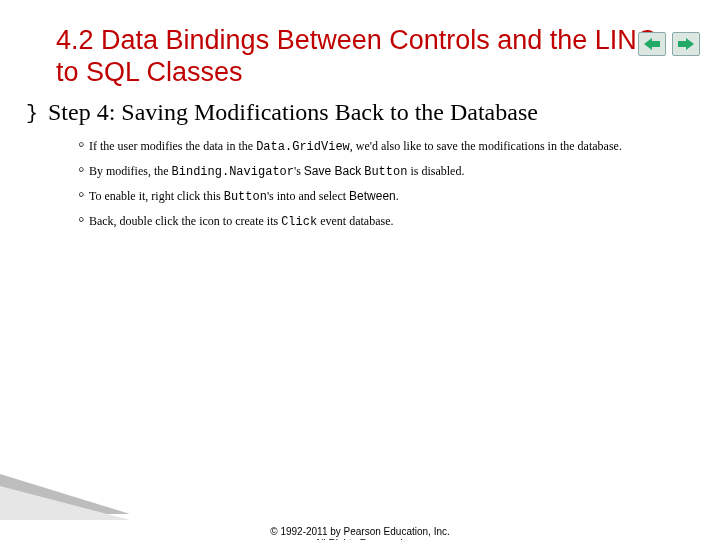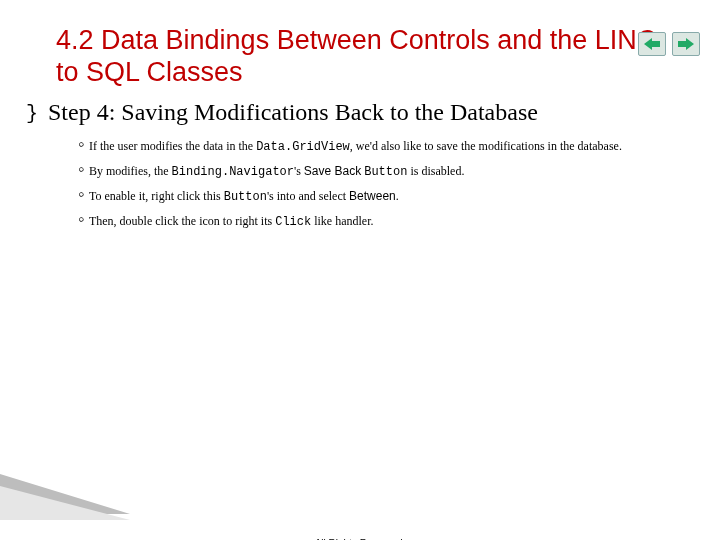--- a/index.html
+++ b/index.html
@@ -54,30 +54,30 @@
     <li>
       <span>If the user modifies the data in the </span><span class="code">Data.GridView</span><span>, we'd also like to save the modifications in the database.</span>
     </li>
     <li>
       <span>By modifies, the </span><span class="code">Binding.Navigator</span><span>'s </span><span class="sans">Save Back</span><span> </span><span class="code">Button</span><span> is disabled.</span>
     </li>
     <li>
       <span>To enable it, right click this </span><span class="code">Button</span><span>'s into and select </span><span class="sans">Between</span><span>.</span>
     </li>
     <li>
-      <span>Then, double click the icon to right its </span><span class="code">Click</span><span> like handler.</span>
+      <span>Back, double click the icon to create its </span><span class="code">Click</span><span> event database.</span>
     </li>
   </ul>
 </div>
 
 <div class="deco">
   <svg viewBox="0 0 130 50" preserveAspectRatio="none">
     <polygon points="0,0 130,40 0,40" fill="#bdbdbd"></polygon>
     <polygon points="0,12 130,46 0,46" fill="#e6e6e6"></polygon>
   </svg>
 </div>
 
 <div class="copy">
-  <br>
+  <span>© 1992-2011 by Pearson Education, Inc.</span><br>
   <span>All Rights Reserved.</span>
 </div>
 
 </div>
 
 </body></html>

